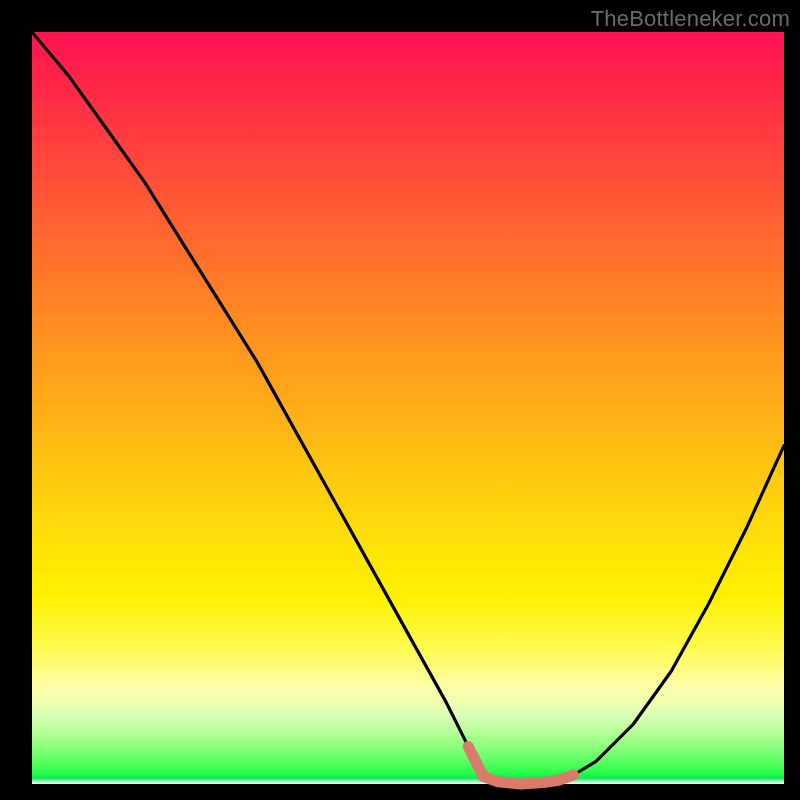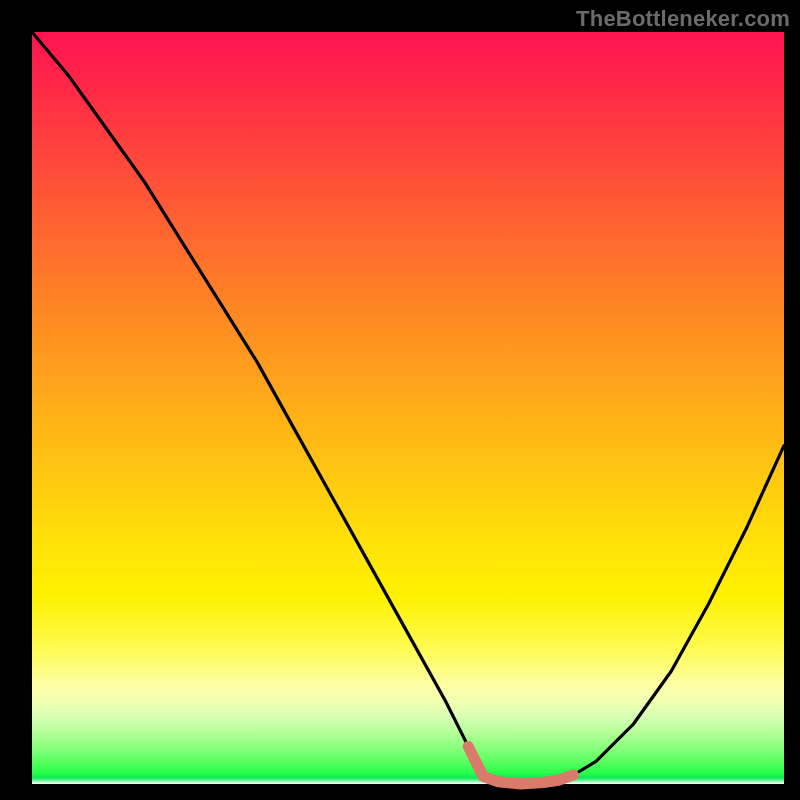--- a/index.html
+++ b/index.html
@@ -46,21 +46,21 @@
       #10e856 99.2%,
       #ffffff 100%
     );
   }
   .watermark {
     position: absolute;
     top: 6px;
     right: 10px;
     color: #6b6b6b;
     font-size: 22px;
-    font-weight: 700;
+    font-weight: 400;
     letter-spacing: 0.2px;
     user-select: none;
   }
   svg.curve {
     position: absolute;
     left: 0;
     top: 0;
     width: 752px;
     height: 752px;
     overflow: visible;

